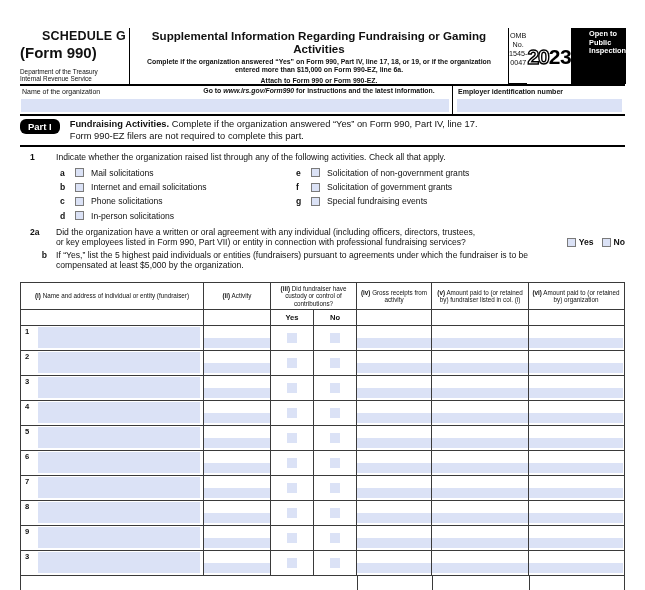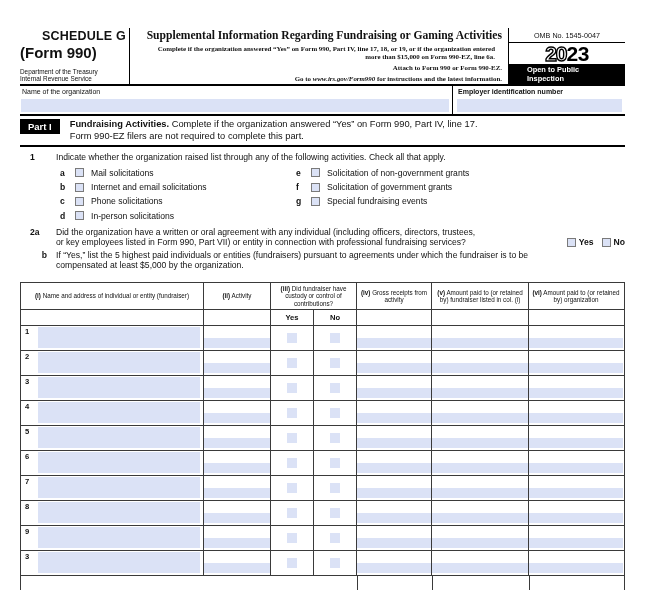--- a/index.html
+++ b/index.html
@@ -10,43 +10,43 @@
     padding:28px 20px 0 20px; overflow:hidden; margin:0 auto;
   }
   :root { --blue:#dbe2f6; --ln:#3a3a3a; }
 
   
   .hdr { display:flex; height:58px; border-bottom:2.5px solid #000; }
   .h-left { width:110px; border-right:1.5px solid #000; display:flex; flex-direction:column; padding:1px 3px 1px 0; }
   .sched { font-size:12.5px; font-weight:bold; letter-spacing:.2px;text-align:right; }
   .form990 { font-size:15px; font-weight:bold; margin-top:1px; }
   .dept { margin-top:auto; font-size:6.4px; line-height:1.2; }
-  .h-center { flex:1; text-align:right; padding:1px 6px 2px; display:flex; flex-direction:column;font-family:Liberation Serif, serif; }
+  .h-center { flex:1; text-align:center; padding:1px 6px 2px; display:flex; flex-direction:column; }
   .title { font-size:11.6px; font-weight:bold; line-height:1.1; margin-top:1px; }
   .sub { font-size:6.9px; font-weight:bold; line-height:1.25; margin-top:2px; }
   .sub1 { max-width:352px; margin-left:auto; margin-right:auto; }
   .it { font-style:italic; }
-  .h-right { width:117px; border-left:1.5px solid #000; display:flex; flex-direction:column; }
+  .h-right { width:117px; border-left:1.5px solid #000; display:flex; flex-direction:row; }
   .omb { font-size:7.2px; text-align:center; padding:3px 0 2px; border-bottom:1.5px solid #000; }
   .year { flex:1; display:flex; align-items:center; justify-content:center; font-size:21px; font-weight:bold; line-height:1; }
   .y-outline { color:#fff; -webkit-text-stroke:1.4px #000; letter-spacing:-1px; }
   .y-solid { color:#000; letter-spacing:-.5px; }
   .openbox { background:#000; color:#fff; font-size:7.4px; font-weight:bold; line-height:1.15; padding:2px 0 2px 18px; }
 
   
   .namerow { display:flex; height:30px; border-bottom:2px solid #000; }
   .name-cell { flex:1; border-right:1.5px solid #000; display:flex; flex-direction:column; }
   .ein-cell { width:172px; display:flex; flex-direction:column; padding-left:3px; }
   .flabel { font-size:7px; padding:1.5px 0 0 2px; }
   .flabel.b { font-weight:bold; }
   .finput { background:var(--blue); height:13px; margin:auto 3px 2px 1px; }
 
   
   .partbar { display:flex; align-items:flex-start; padding:3px 0 3px; border-bottom:2.5px solid #000; }
-  .pbadge { background:#000; color:#fff; font-weight:bold; font-size:9.5px; padding:1.5px 8px 2px; }
+  .pbadge { background:#000; color:#fff; font-weight:bold; font-size:9.5px; padding:1.5px 8px 2px;border-radius:6px; }
   .pheading { margin-left:10px; font-size:9.3px; line-height:1.25; }
   .pheading .b { font-weight:bold; }
 
   
   .item { display:flex; font-size:8.6px; line-height:1.22; }
   .inum { width:36px; padding-left:10px; font-weight:bold; flex:none; }
   .itext { flex:1; }
   .sec1 { margin-top:5px; }
   .acts { display:flex; margin-left:40px; margin-top:3px; }
   .acts-col { display:flex; flex-direction:column; }

